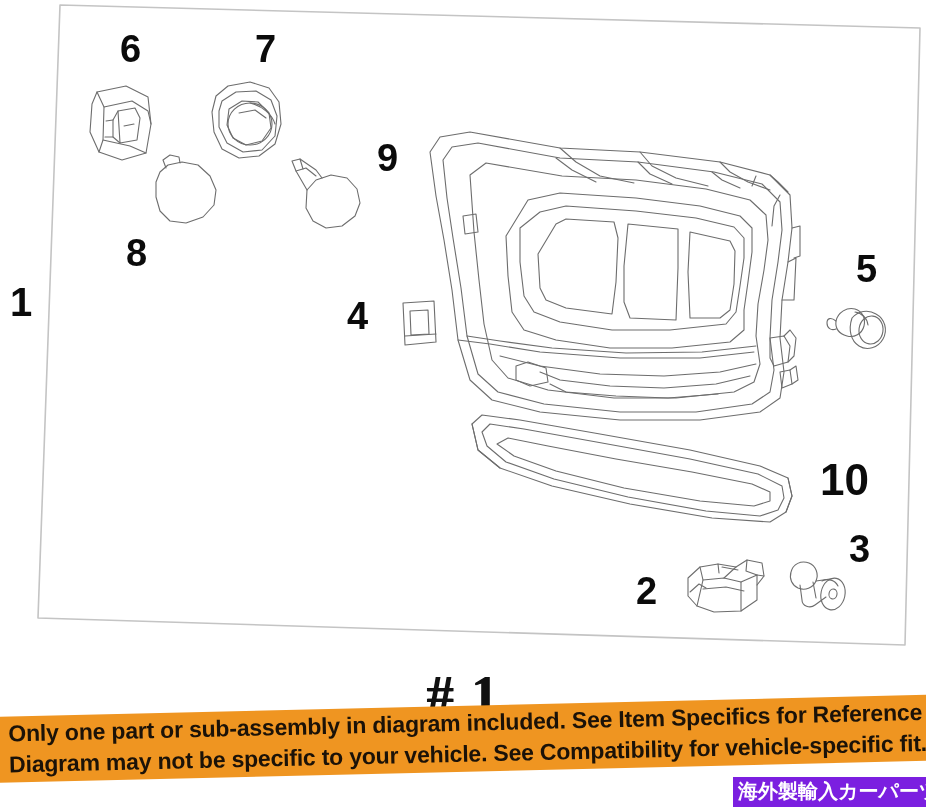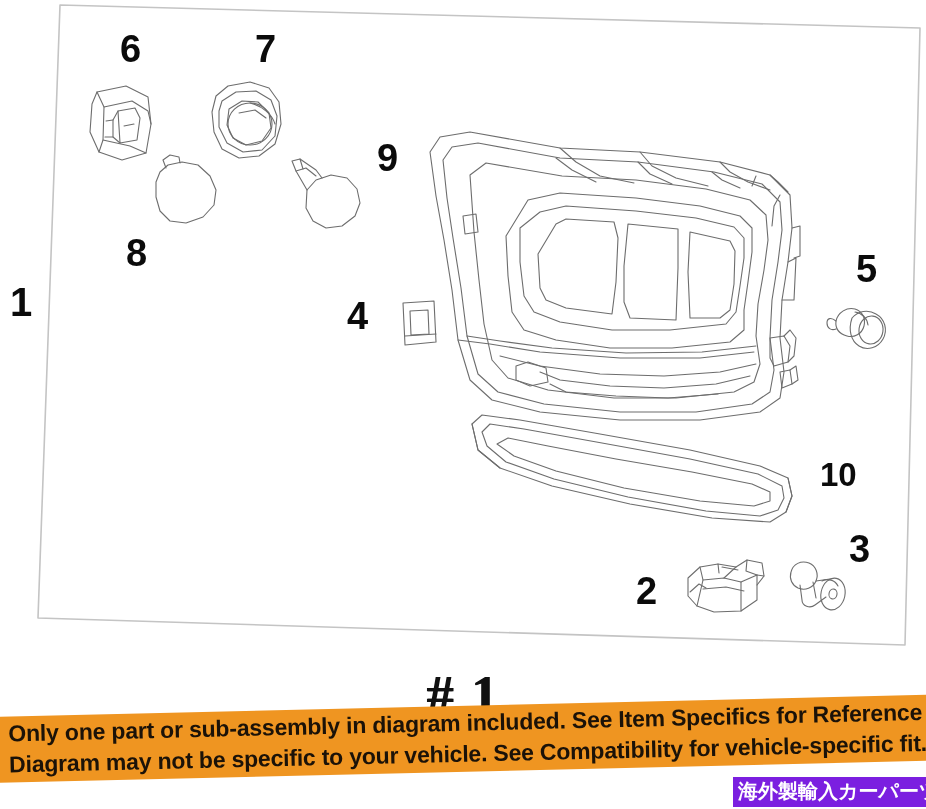--- a/index.html
+++ b/index.html
@@ -257,21 +257,21 @@
       </g>
     </svg>
 
     <div class="callout" style="left:10px;  top:282px; font-size:40px;">1</div>
     <div class="callout" style="left:120px; top:30px;  font-size:38px;">6</div>
     <div class="callout" style="left:255px; top:30px;  font-size:38px;">7</div>
     <div class="callout" style="left:126px; top:234px; font-size:38px;">8</div>
     <div class="callout" style="left:377px; top:139px; font-size:38px;">9</div>
     <div class="callout" style="left:347px; top:297px; font-size:38px;">4</div>
     <div class="callout" style="left:856px; top:250px; font-size:38px;">5</div>
-    <div class="callout" style="left:820px; top:458px; font-size:33px;">10</div>
+    <div class="callout" style="left:820px; top:458px; font-size:44px;">10</div>
     <div class="callout" style="left:849px; top:530px; font-size:38px;">3</div>
     <div class="callout" style="left:636px; top:572px; font-size:38px;">2</div>
   </div>
 
   <div class="footer-zone">
 
     <div class="hash-label"># 1</div>
 
     <div class="notice-banner">
       <div class="notice-line">Only one part or sub-assembly in diagram included. See Item Specifics for Reference #.</div>

